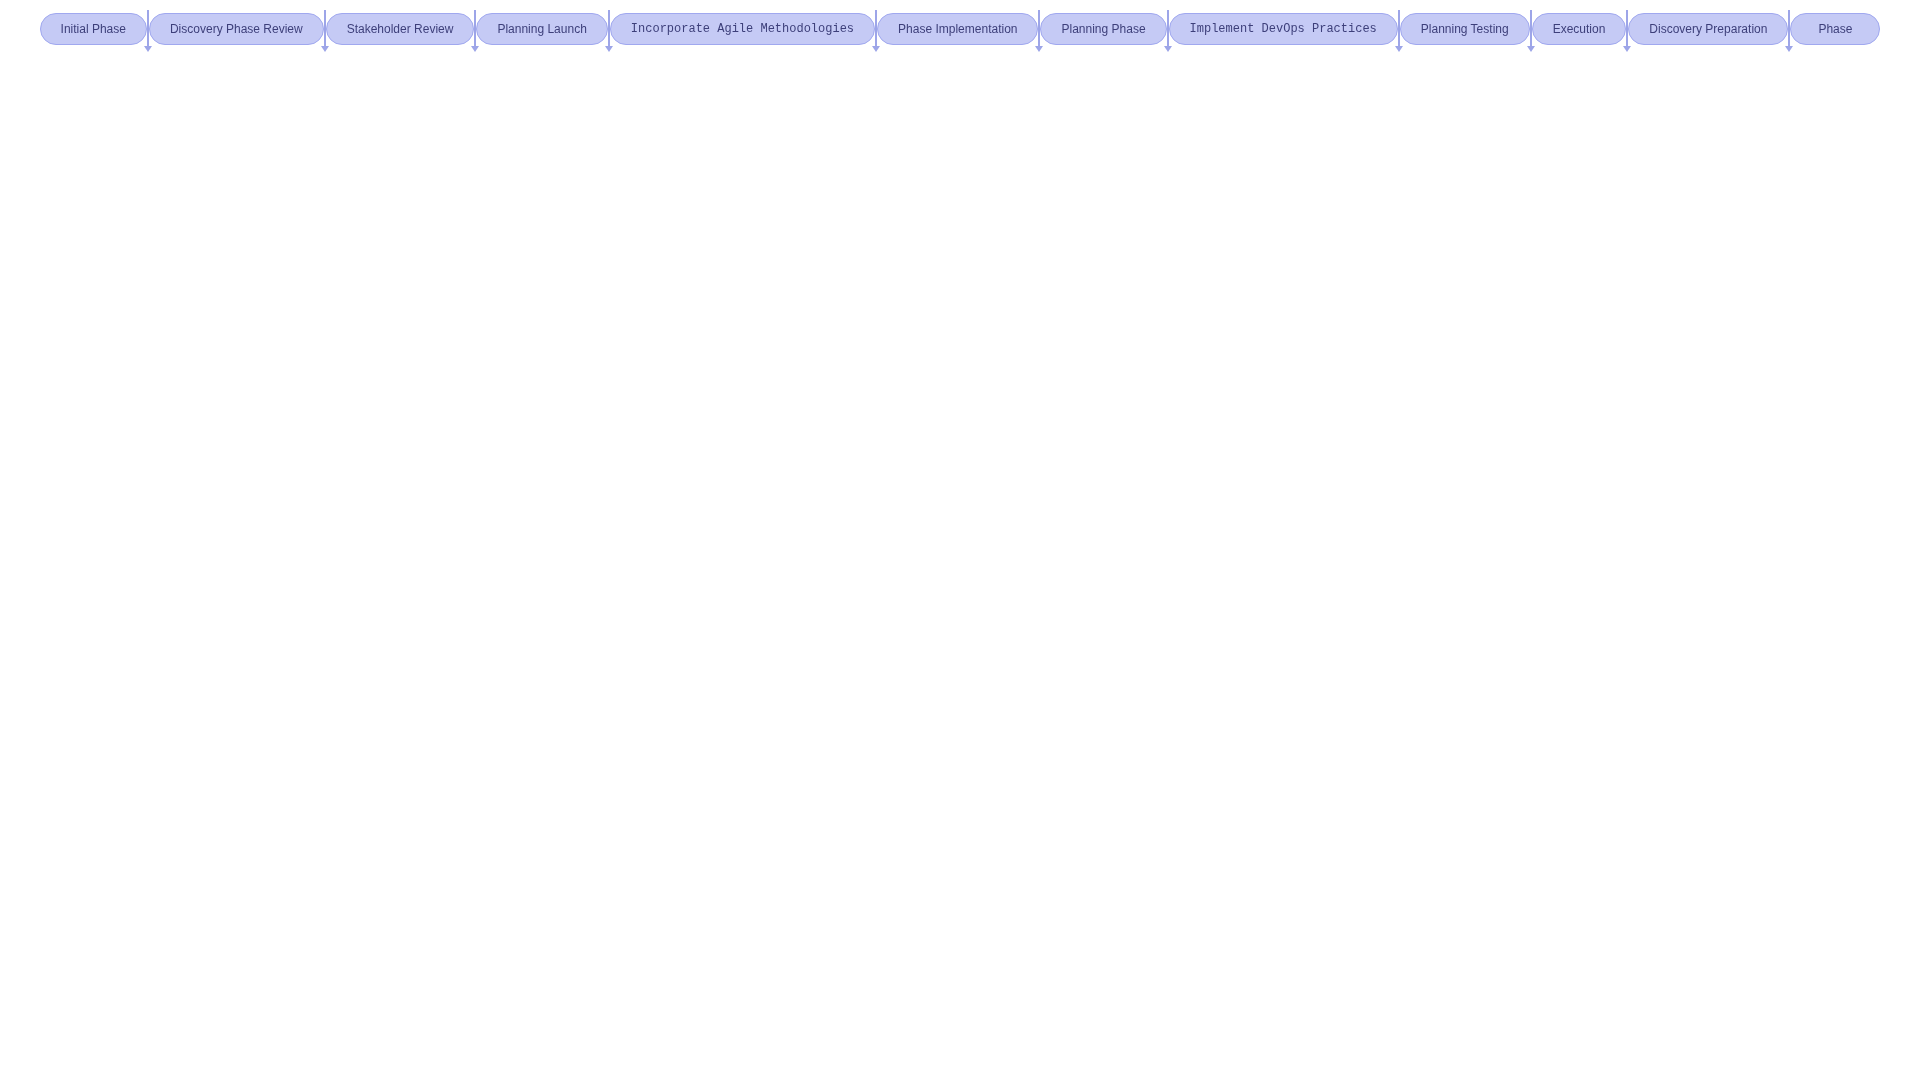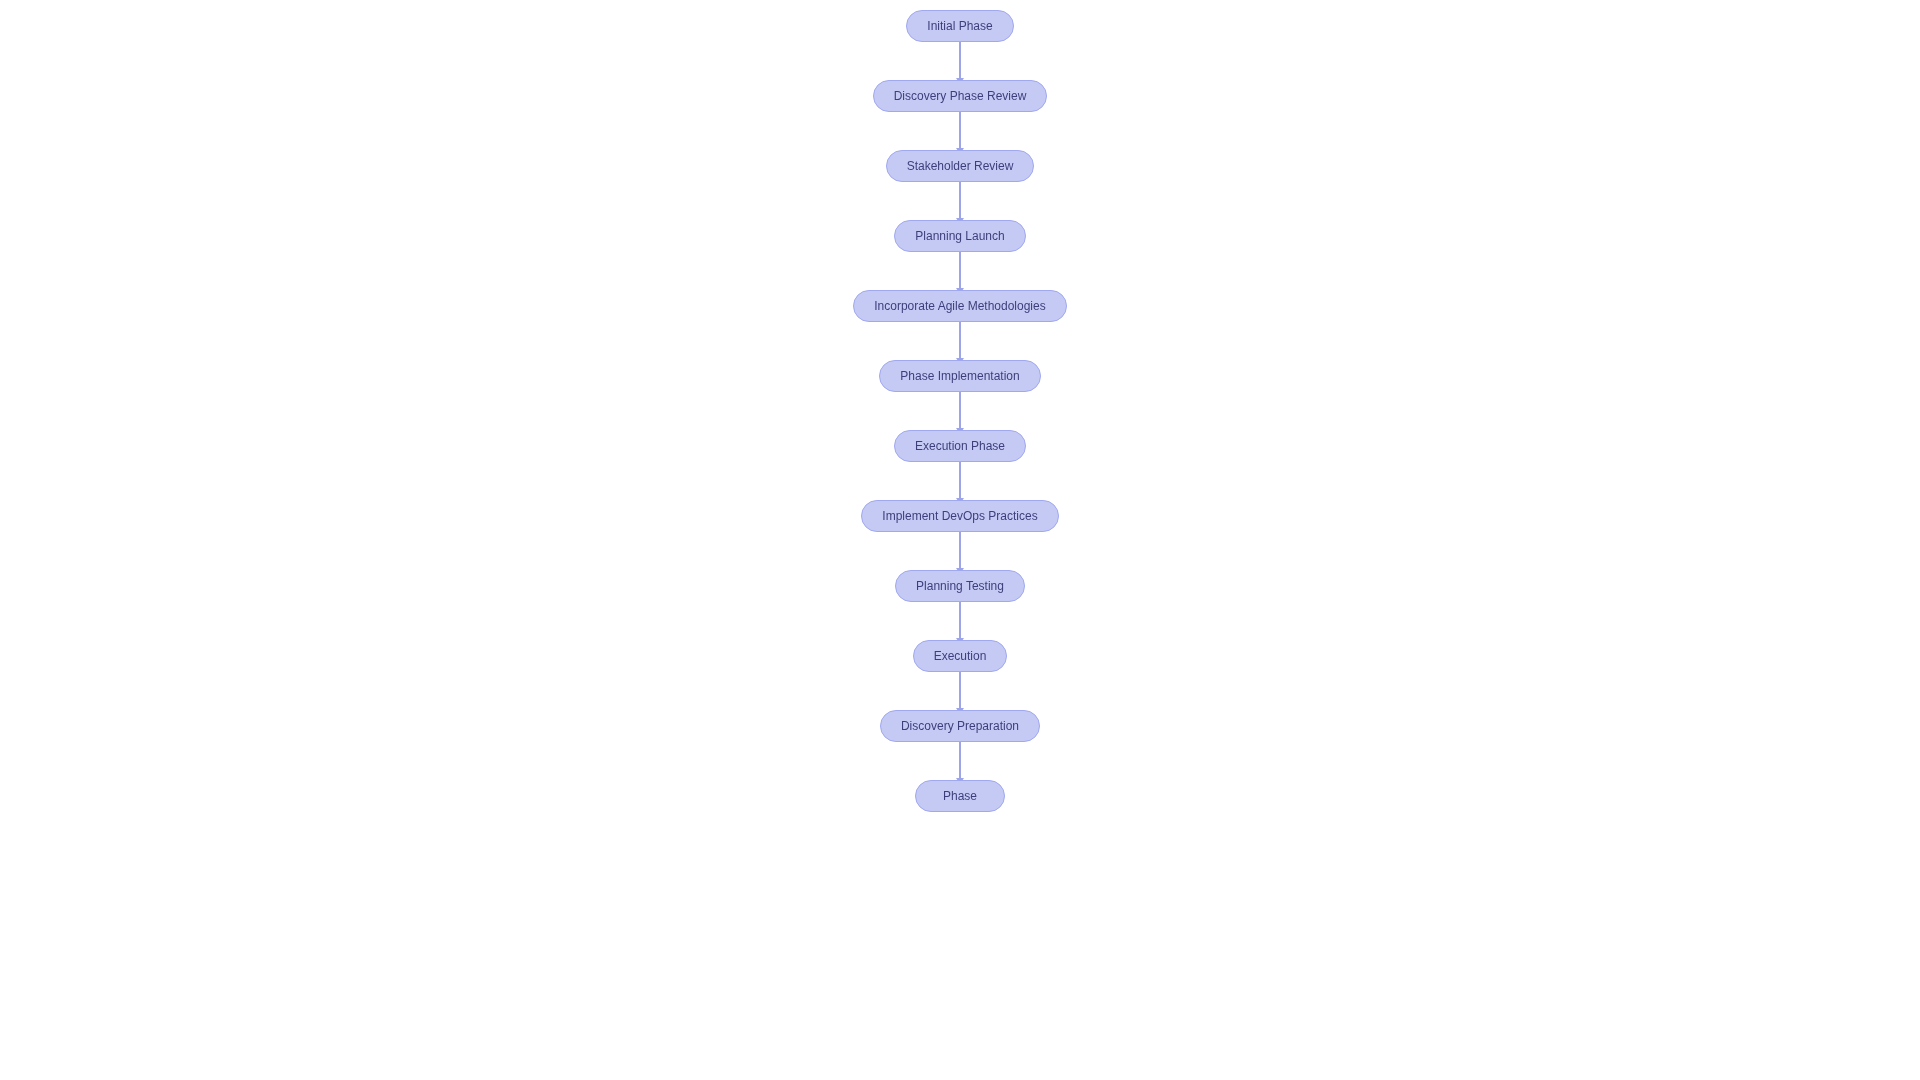--- a/index.html
+++ b/index.html
@@ -22,21 +22,20 @@
       height: 1080px;
       display: flex;
       justify-content: center;
       align-items: flex-start;
       padding-top: 10px;
     }
 
     .flowchart {
       position: relative;
       display: flex;
-      flex-direction: column;
       align-items: center;
       gap: 0;
     }
 
     .node {
       position: relative;
       background: #c5caf5;
       border-radius: 20px;
       padding: 8px 20px;
       font-size: 12px;
@@ -52,20 +51,21 @@
     .node-small {
       min-width: 90px;
     }
 
     .node-medium {
       min-width: 120px;
     }
 
     .node-large {
       min-width: 160px;
+      font-family: Liberation Mono, monospace;
     }
 
     .connector {
       width: 2px;
       background: #9da5e8;
       height: 38px;
       position: relative;
       z-index: 1;
     }
 
@@ -92,21 +92,21 @@
       <div class="node node-medium">Discovery Phase Review</div>
       <div class="connector"></div>
       <div class="node node-medium">Stakeholder Review</div>
       <div class="connector"></div>
       <div class="node node-small">Planning Launch</div>
       <div class="connector"></div>
       <div class="node node-large">Incorporate Agile Methodologies</div>
       <div class="connector"></div>
       <div class="node node-medium">Phase Implementation</div>
       <div class="connector"></div>
-      <div class="node node-small">Execution Phase</div>
+      <div class="node node-small">Planning Phase</div>
       <div class="connector"></div>
       <div class="node node-large">Implement DevOps Practices</div>
       <div class="connector"></div>
       <div class="node node-medium">Planning Testing</div>
       <div class="connector"></div>
       <div class="node node-small">Execution</div>
       <div class="connector"></div>
       <div class="node node-medium">Discovery Preparation</div>
       <div class="connector"></div>
       <div class="node node-small">Phase</div>

